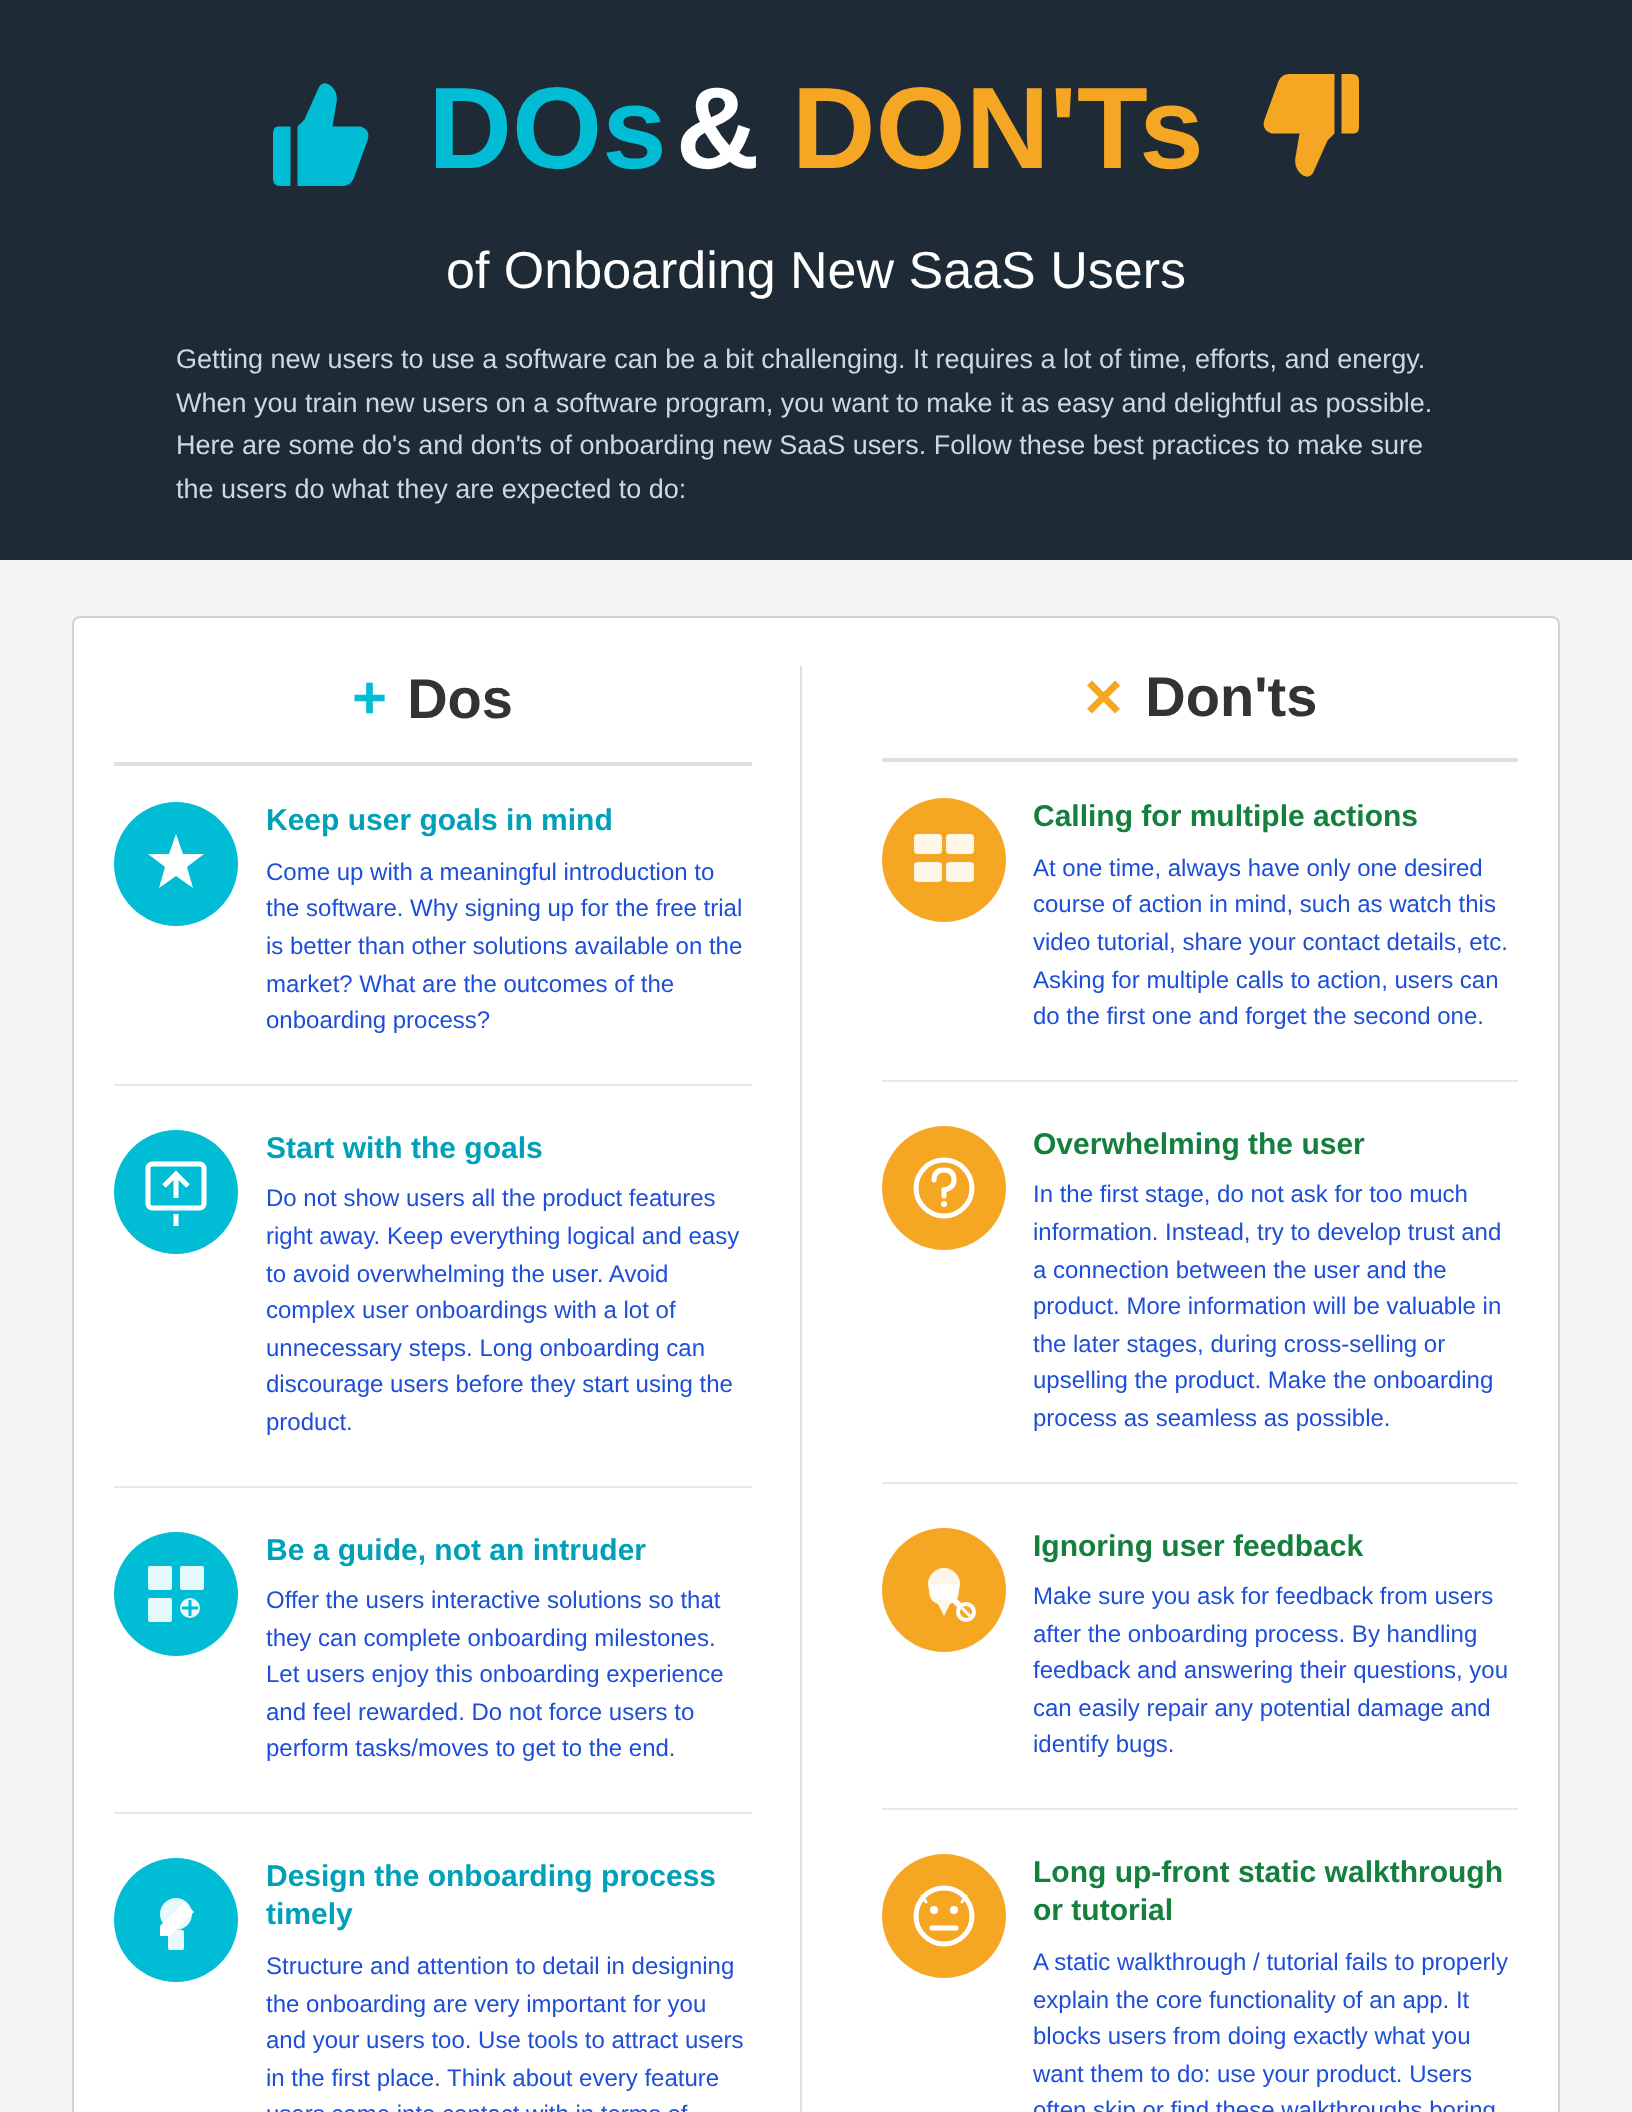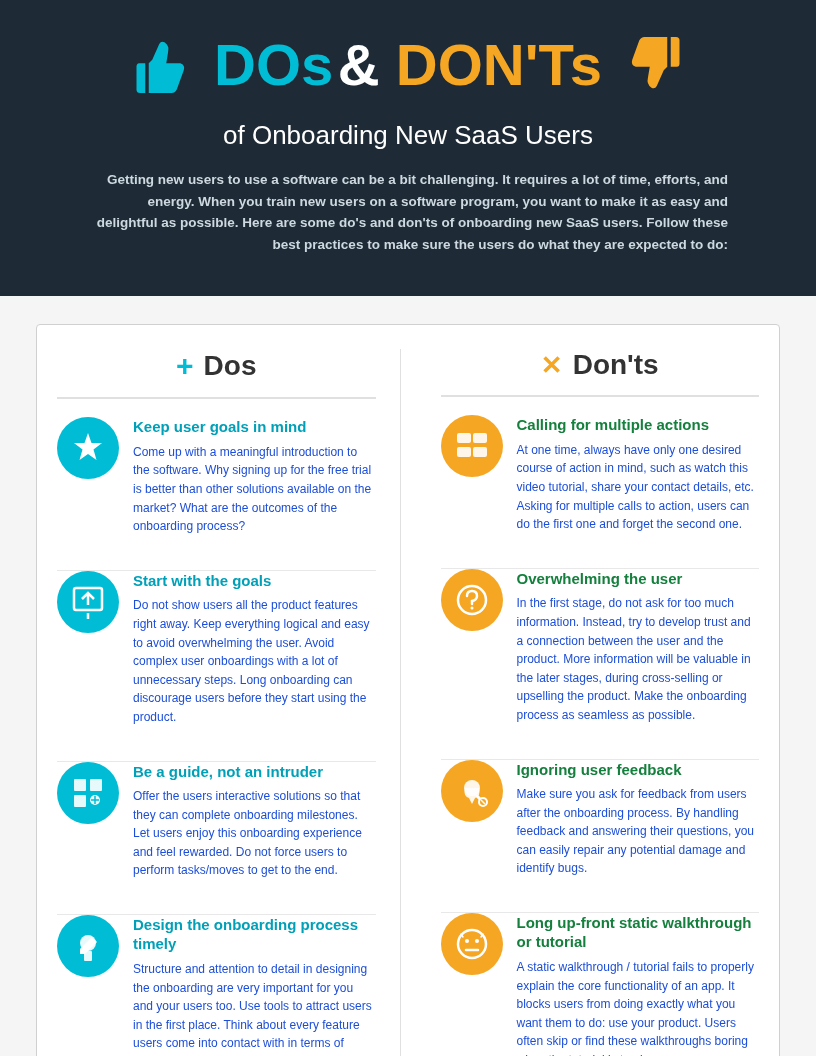--- a/index.html
+++ b/index.html
@@ -40,23 +40,22 @@
       font-size: 26px;
       font-weight: 400;
       color: white;
       margin-bottom: 18px;
     }
     .header-description {
       font-size: 13.5px;
       color: #cdd8e0;
       line-height: 1.6;
       max-width: 640px;
-      margin: 16px auto;
-      text-align: right;
-      font-weight: bold;
+      margin: 0 auto;
+      text-align: left;
     }
 
     
     .main-content {
       background: #f5f5f5;
       padding: 28px 36px;
     }
     .columns-wrapper {
       display: flex;
       gap: 16px;
@@ -99,21 +98,22 @@
     .x-icon {
       font-size: 26px;
       color: #f5a623;
       font-weight: 900;
     }
 
     
     .item {
       display: flex;
       gap: 14px;
-      padding-bottom: 34px;
+      margin-bottom: 22px;
+      padding-bottom: 22px;
       border-bottom: 1px solid #e8e8e8;
     }
     .item:last-child {
       border-bottom: none;
       margin-bottom: 0;
       padding-bottom: 0;
     }
     .item-icon {
       width: 62px;
       height: 62px;

